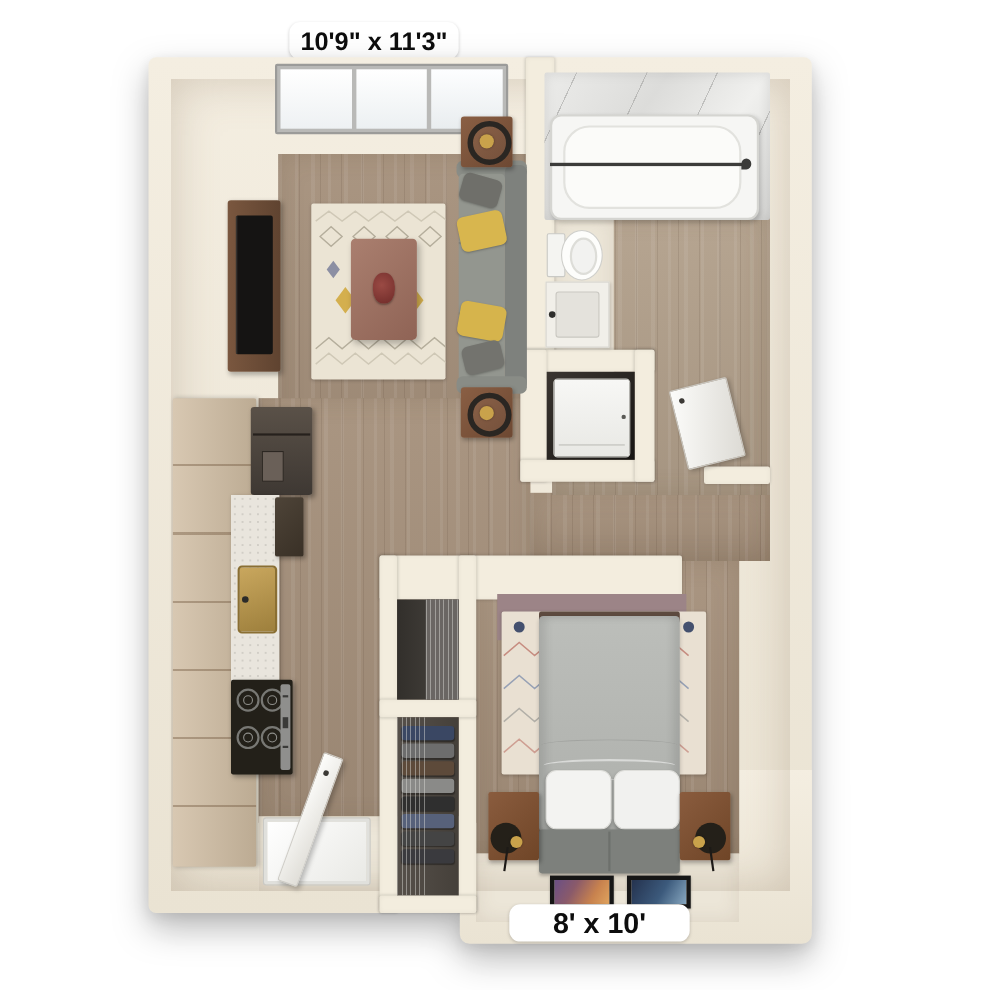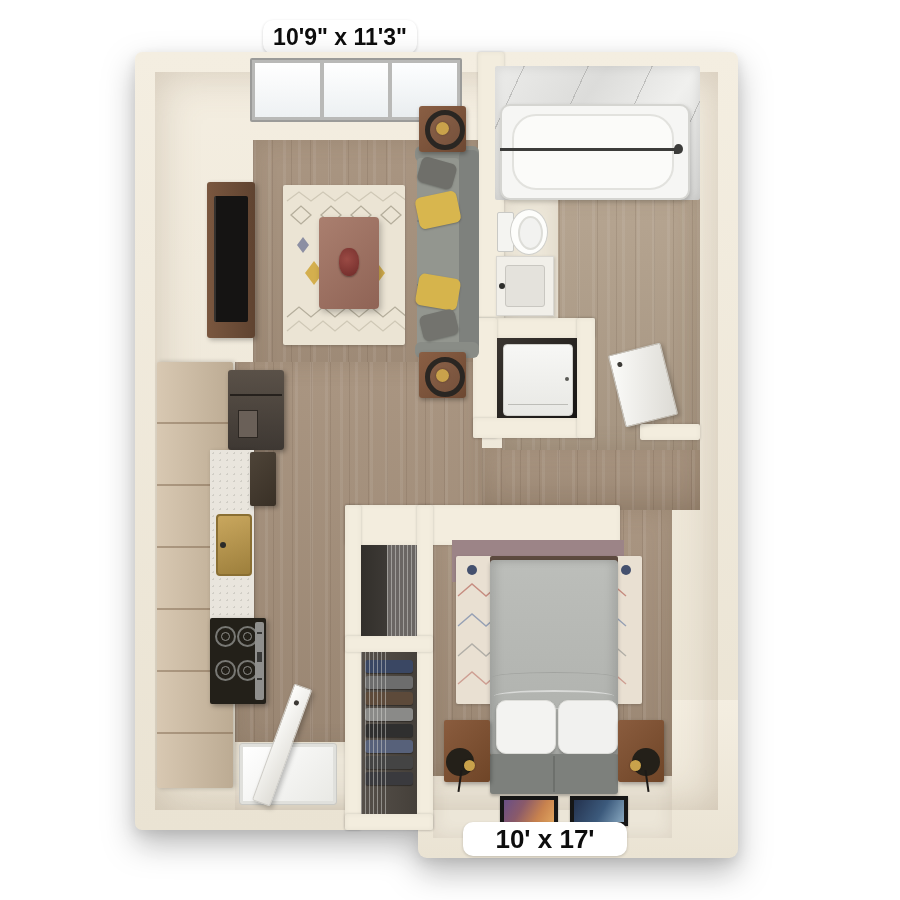--- a/index.html
+++ b/index.html
@@ -232,15 +232,15 @@
       </div>
     </div>
     <div class="abs" style="left:240px;top:744px;width:90px;height:54px;background:linear-gradient(135deg,#ffffff,#e9e9e5);border:3px solid #e0e0dc;outline:1px solid #c9c9c5;border-radius:2px;"></div>
     <div class="abs" style="left:252px;top:676px;width:17px;height:122px;transform:rotate(20deg);transform-origin:bottom left;
                 background:linear-gradient(100deg,#fdfdfb,#e0ded8);border:1px solid #cfcdc7;border-radius:2px;box-shadow:3px 2px 5px rgba(0,0,0,.25);">
       <div style="position:absolute;left:5px;top:14px;width:5px;height:5px;background:#3c3a36;border-radius:50%;"></div>
     </div>
 
   </div>
 
-  <div class="dim-label" style="left:463px;top:822px;width:164px;height:34px;line-height:34px;font-size:26px;z-index:3;">10' x 17'</div>
+  <div class="dim-label" style="left:463px;top:822px;width:164px;height:34px;line-height:34px;font-size:26px;z-index:3;">8' x 10'</div>
 
 </div>
 
 </body></html>

